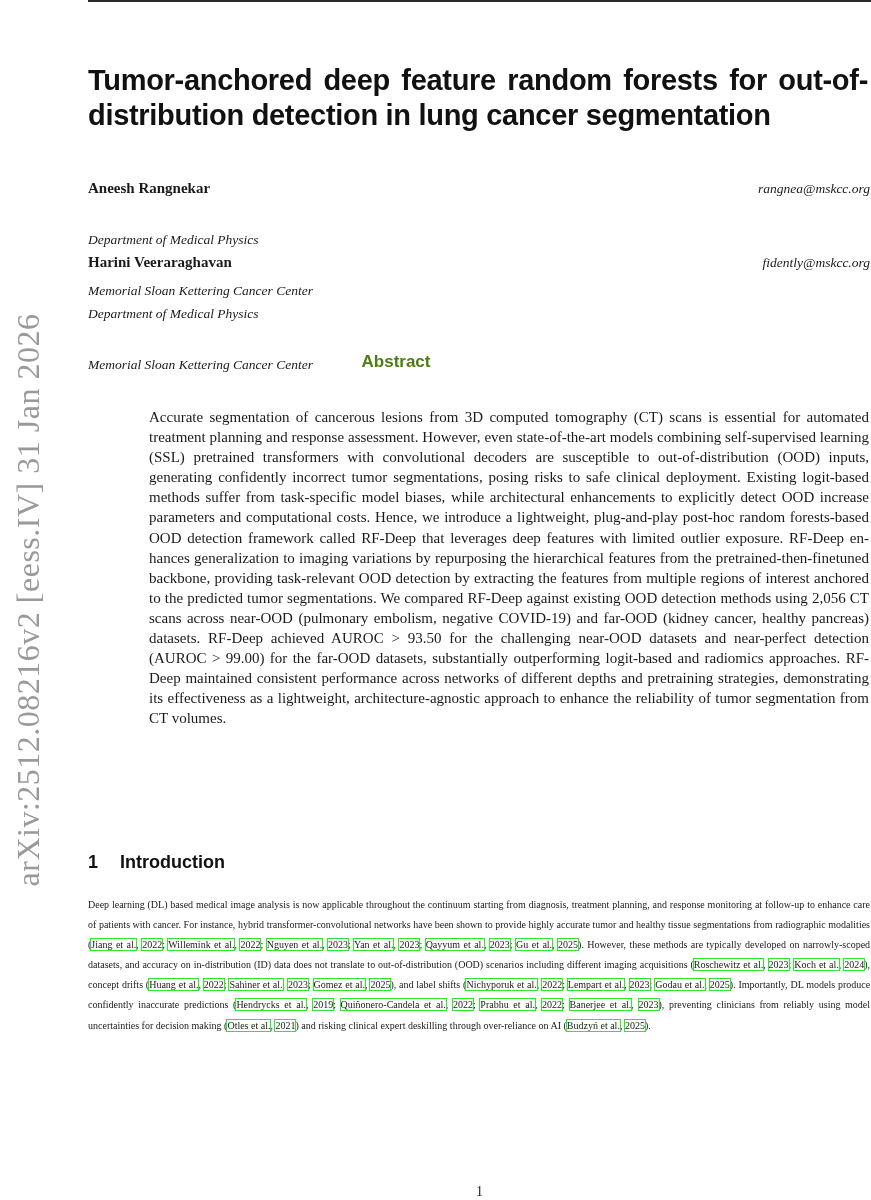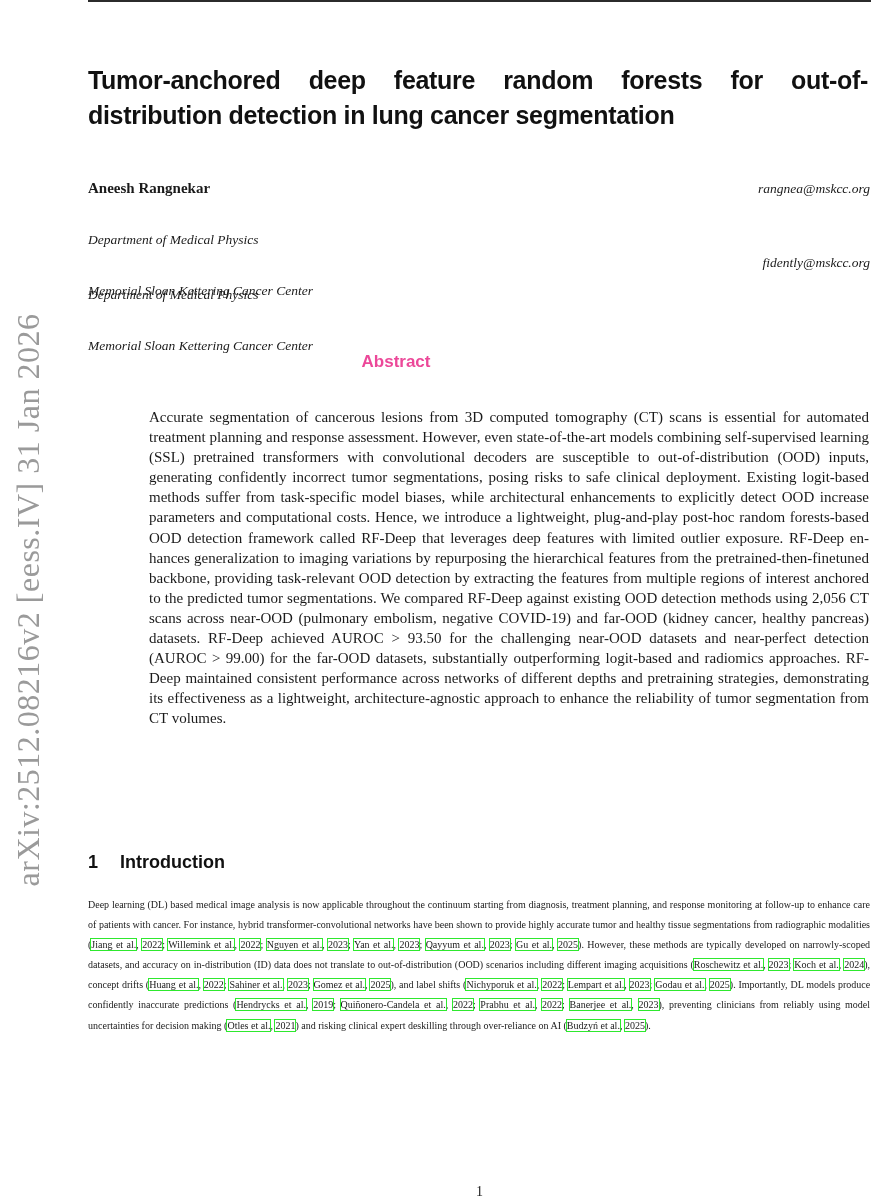--- a/index.html
+++ b/index.html
@@ -3,27 +3,27 @@
 <meta charset="utf-8">
 <style>
   html, body { margin:0; padding:0; background:#ffffff; }
   body { width:871px; height:1200px; position:relative; overflow:hidden;
          font-family:"DejaVu Serif", "Liberation Serif", serif; color:#1a1a1a; }
   .top-rule { position:absolute; left:88px; top:0; width:783px; height:2px; background:#2b2b2b; }
   .side-stamp { position:absolute; left:8px; top:300px; width:40px; height:600px; }
   .side-stamp span { position:absolute; left:50%; top:50%; transform:translate(-50%,-50%) rotate(-90deg);
          white-space:nowrap; font-family:"Liberation Serif", serif; font-size:32px; color:#9a9a9a; letter-spacing:0.5px; }
   .title { position:absolute; left:88px; top:63px; width:780px; font-family:"Liberation Sans", sans-serif;
-         font-weight:bold; font-size:25px; line-height:35px; color:#111; text-align:justify; text-align-last:left; letter-spacing:-0.3px; }
+         font-weight:bold; font-size:29px; line-height:35px; color:#111; text-align:justify; text-align-last:left; letter-spacing:-0.3px; }
   .author { position:absolute; left:88px; width:782px; font-family:"Liberation Serif", serif; }
   .author .name { font-weight:bold; font-size:15px; line-height:19px; }
   .author .email { position:absolute; right:0; top:0; font-style:italic; font-size:13.5px; line-height:19px; }
   .author .aff { font-style:italic; font-size:13.5px; line-height:18px;margin-top:33px; }
   .abstract-head { position:absolute; left:0; width:704px; top:352px; text-align:center;
-         font-family:"Liberation Sans", sans-serif; font-weight:bold; font-size:17px; color:#ec4899; padding-left:88px; box-sizing:border-box; }
+         font-family:"Liberation Sans", sans-serif; font-weight:bold; font-size:17px; color:#4d7c0f; padding-left:88px; box-sizing:border-box; }
   .abstract-body { position:absolute; left:149px; top:407px; width:720px; font-family:"Liberation Serif", serif;
          font-size:15px; line-height:20.1px; text-align:justify; hyphens:manual; }
   .section-head { position:absolute; left:88px; top:852px; font-family:"Liberation Sans", sans-serif;
          font-weight:bold; font-size:18px; color:#111; }
   .section-head .num { display:inline-block; width:32px; }
   .intro-body { position:absolute; left:88px; top:895px; width:782px; font-family:"Liberation Serif", serif;
          font-size:10px; line-height:20.1px; text-align:justify; }
   .cite { outline:1.5px solid #2ee82e; outline-offset:0px; }
   .page-num { position:absolute; left:0; width:871px; top:1184px; text-align:center; font-family:"Liberation Serif", serif; font-size:14px; padding-left:88px; box-sizing:border-box;}
 </style>
@@ -39,20 +39,21 @@
 <div class="title">Tumor-anchored deep feature random forests for out-of-distribution detection in lung cancer segmentation</div>
 
 <div class="author" style="top:179px;">
   <div class="name">Aneesh Rangnekar</div>
   <div class="email">rangnea@mskcc.org</div>
   <div class="aff">Department of Medical Physics</div>
   <div class="aff">Memorial Sloan Kettering Cancer Center</div>
 </div>
 
 <div class="author" style="top:253px;">
+  <div class="name">Harini Veeraraghavan</div>
   <div class="email">fidently@mskcc.org</div>
   <div class="aff">Department of Medical Physics</div>
   <div class="aff">Memorial Sloan Kettering Cancer Center</div>
 </div>
 
 <div class="abstract-head">Abstract</div>
 <div class="abstract-body">Accurate segmentation of cancerous lesions from 3D computed tomography (CT) scans is essential for automated treatment planning and response assessment. However, even state-of-the-art models combining self-supervised learning (SSL) pretrained transformers with convolutional decoders are susceptible to out-of-distribution (OOD) inputs, generating con­fidently incorrect tumor segmentations, posing risks to safe clinical deployment. Existing logit-based methods suffer from task-specific model biases, while architectural enhancements to explicitly detect OOD increase parameters and computational costs. Hence, we intro­duce a lightweight, plug-and-play post-hoc random forests-based OOD detection framework called RF-Deep that leverages deep features with limited outlier exposure. RF-Deep en­hances generalization to imaging variations by repurposing the hierarchical features from the pretrained-then-finetuned backbone, providing task-relevant OOD detection by extract­ing the features from multiple regions of interest anchored to the predicted tumor seg­mentations. We compared RF-Deep against existing OOD detection methods using 2,056 CT scans across near-OOD (pulmonary embolism, negative COVID-19) and far-OOD (kid­ney cancer, healthy pancreas) datasets. RF-Deep achieved AUROC &gt; 93.50 for the chal­lenging near-OOD datasets and near-perfect detection (AUROC &gt; 99.00) for the far-OOD datasets, substantially outperforming logit-based and radiomics approaches. RF-Deep main­tained consistent performance across networks of different depths and pretraining strategies, demonstrating its effectiveness as a lightweight, architecture-agnostic approach to enhance the reliability of tumor segmentation from CT volumes.</div>
 
 <div class="section-head">
   <span class="num">1</span><span>Introduction</span>

